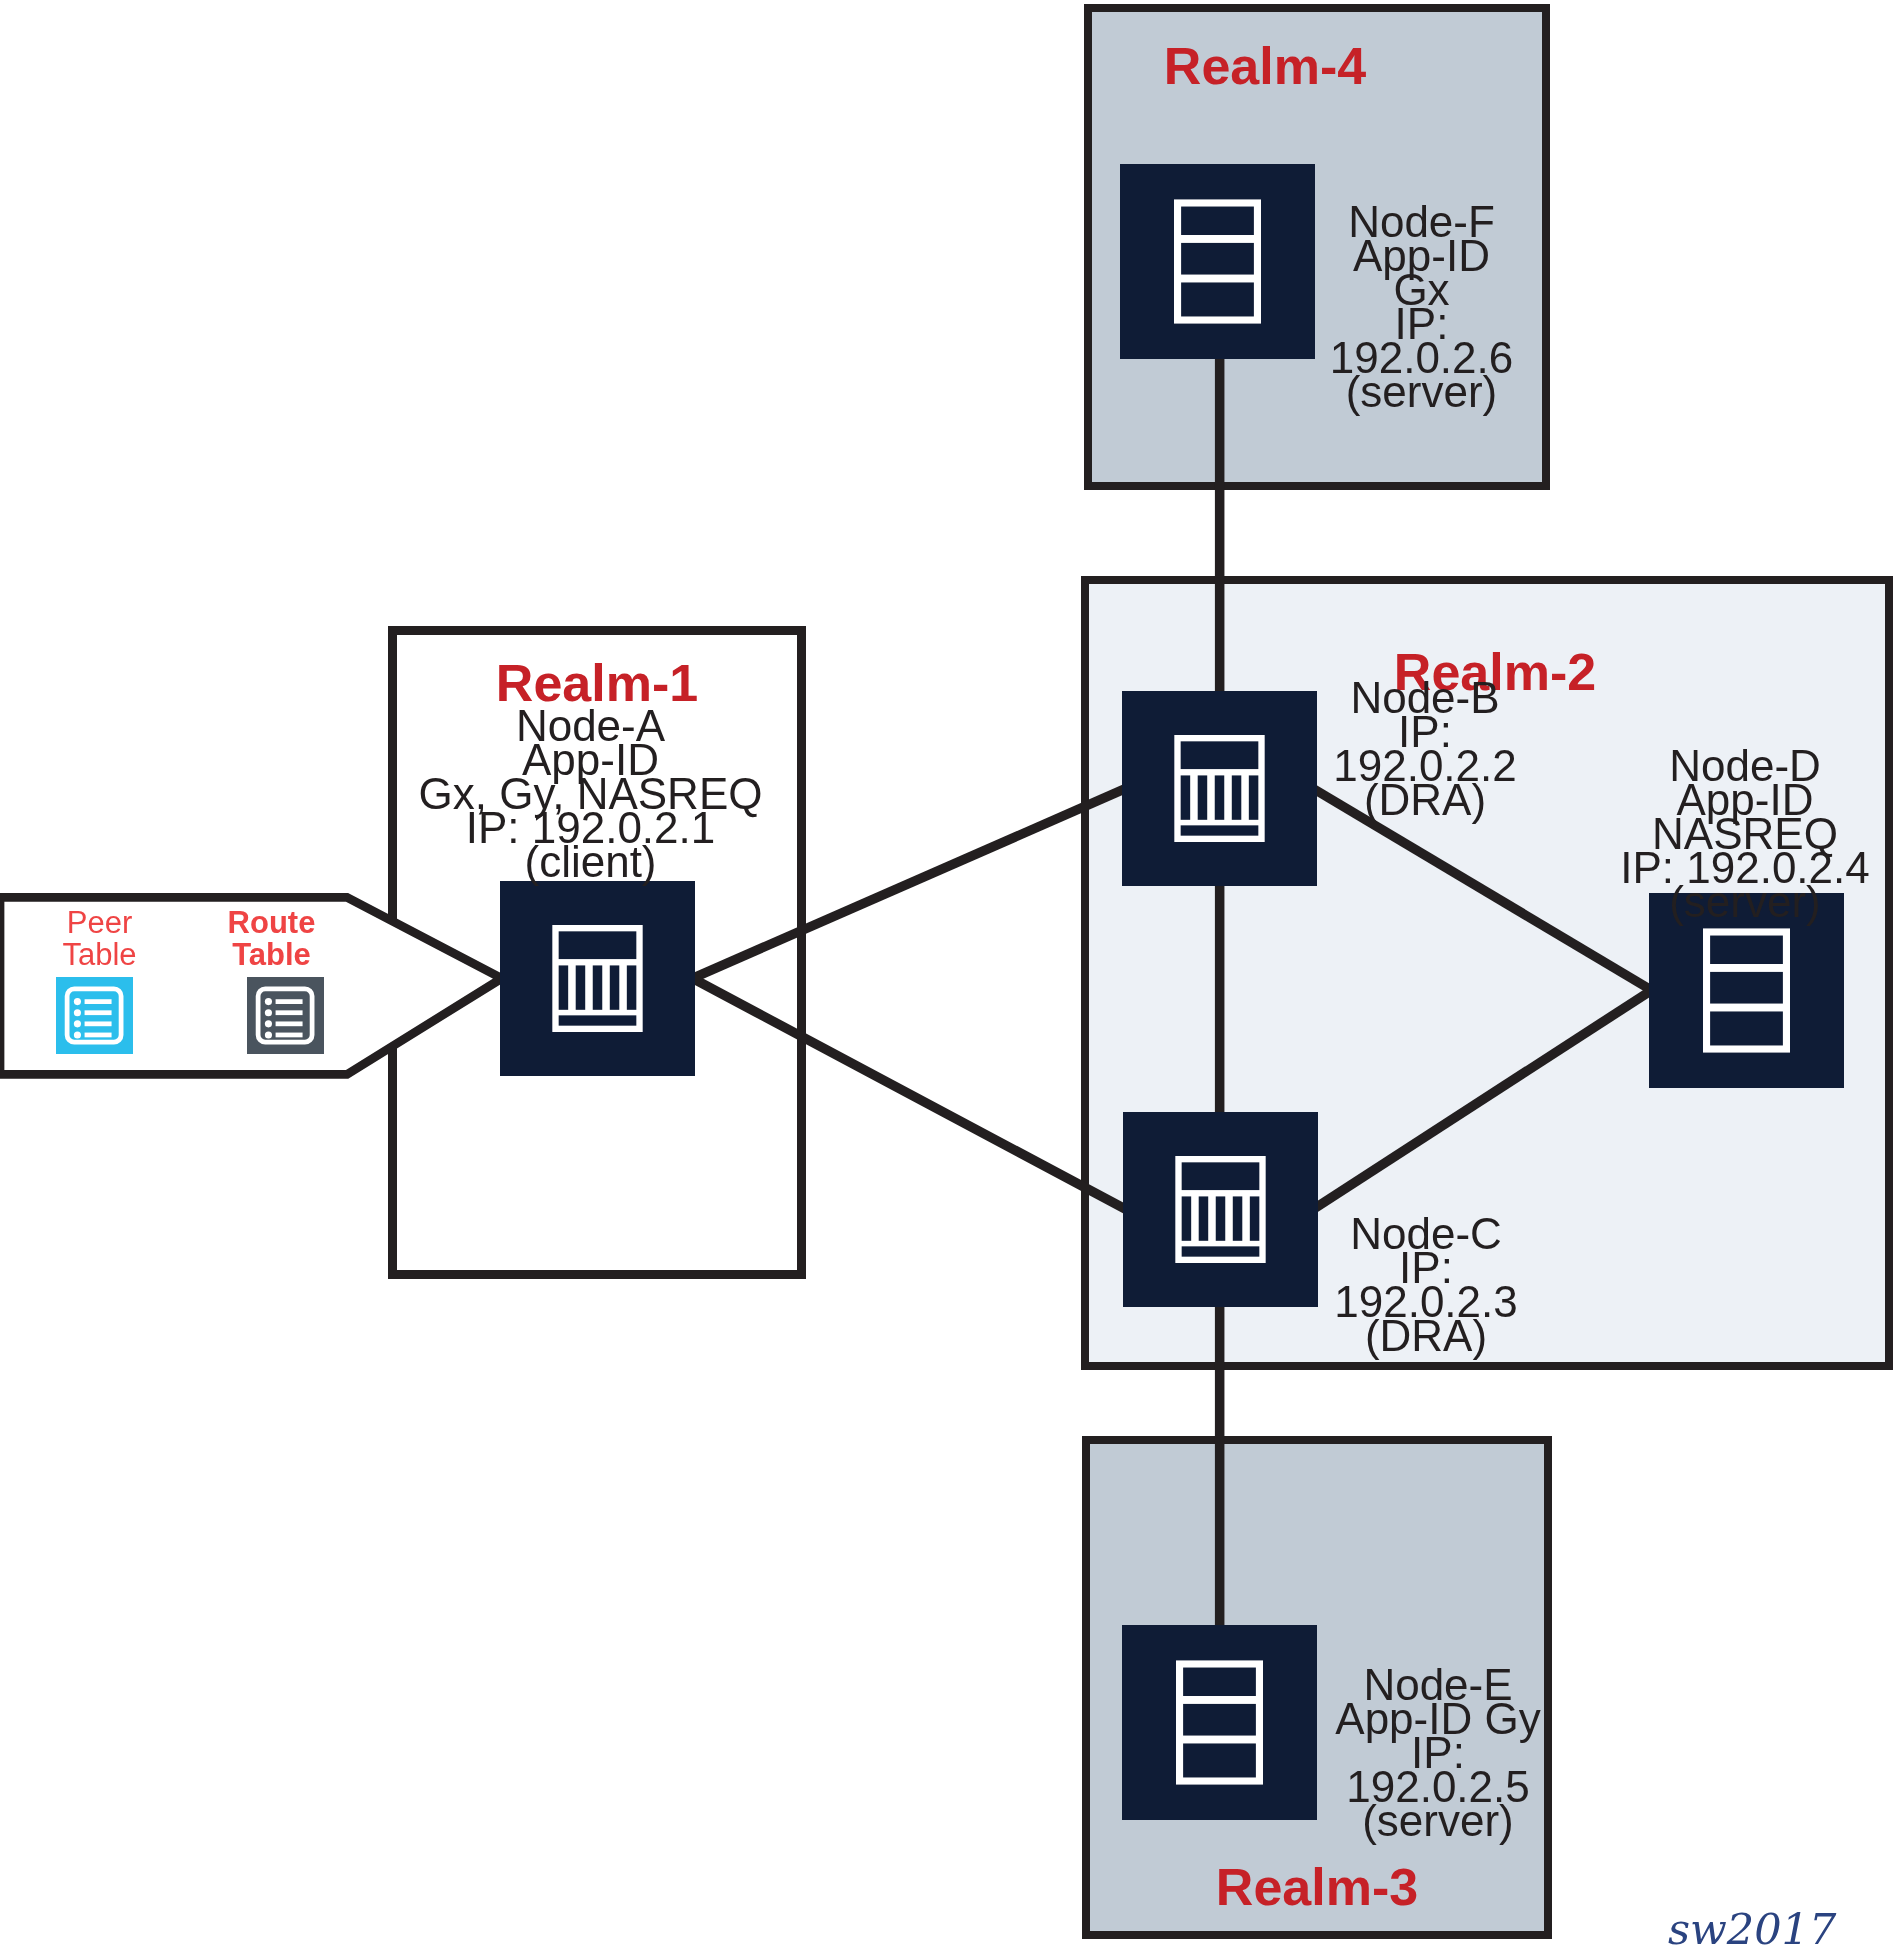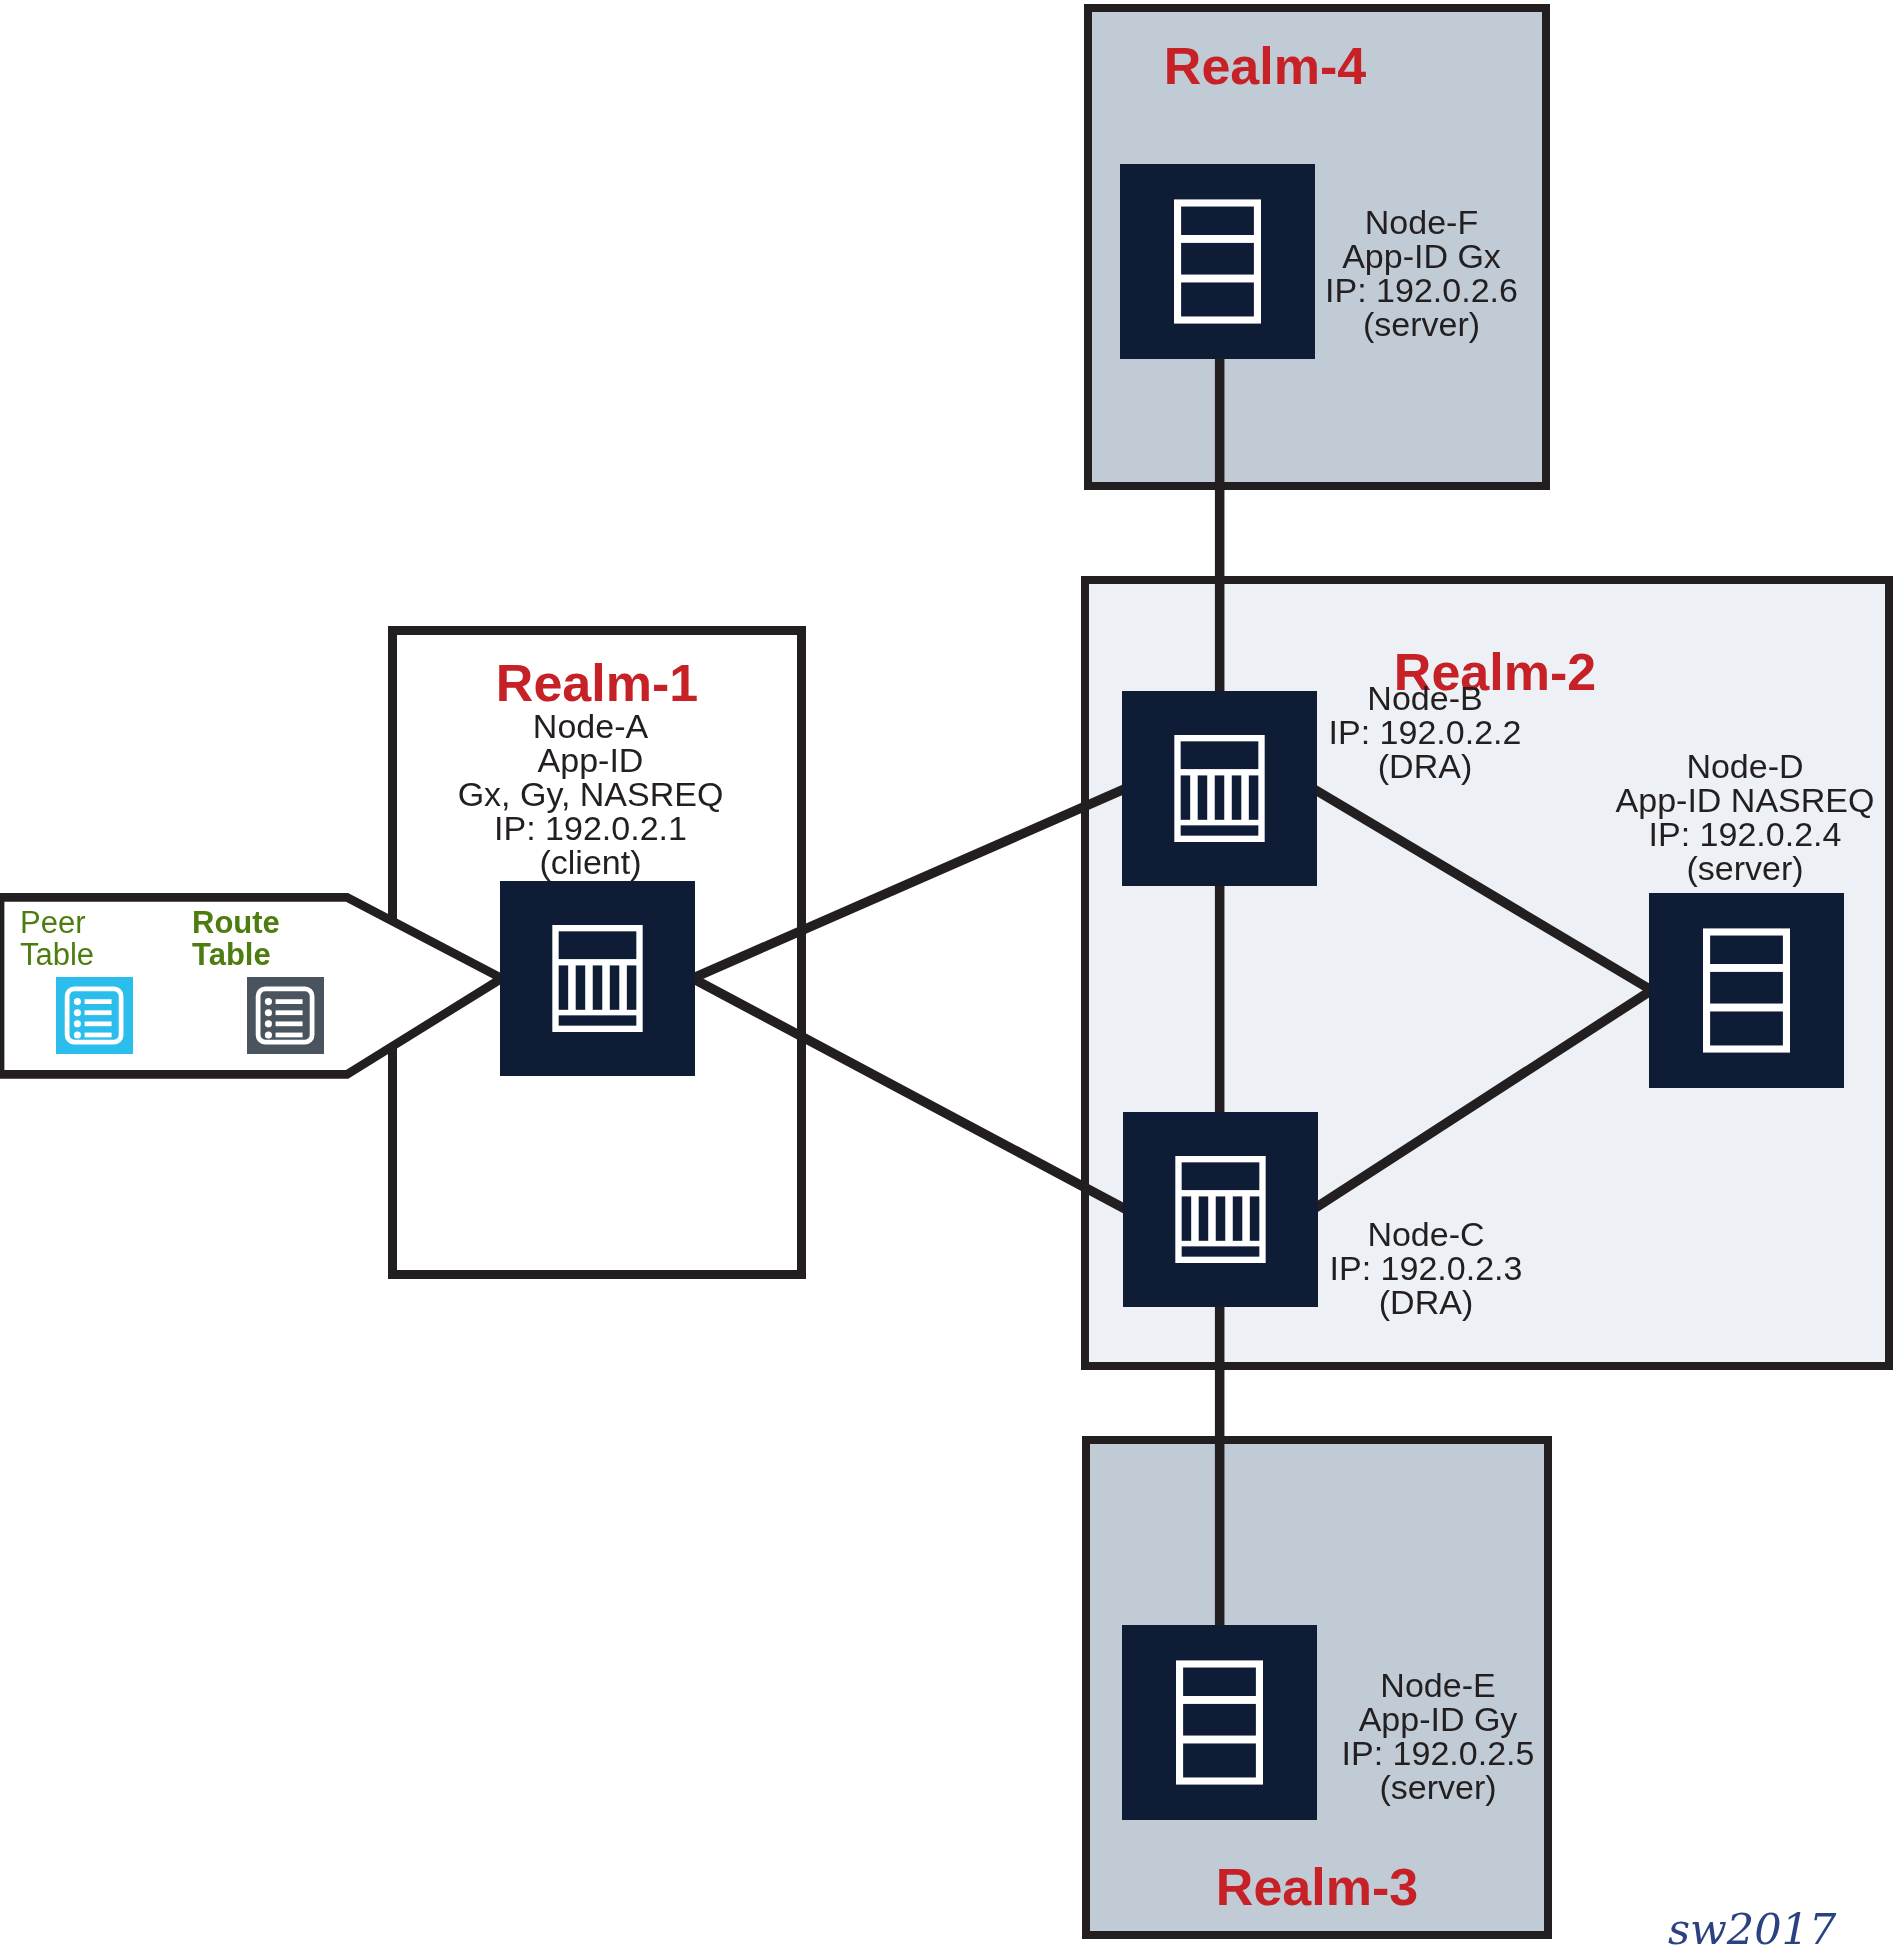--- a/index.html
+++ b/index.html
@@ -4,22 +4,22 @@
 <style>
   html,body{margin:0;padding:0;background:#ffffff;}
   #canvas{position:relative;width:1897px;height:1959px;background:#ffffff;overflow:hidden;
           font-family:"Liberation Sans",sans-serif;color:#231F20;}
   .realm{position:absolute;box-sizing:border-box;border:8px solid var(--line-black);}
   .realm-1{border-width:9.5px;background:#ffffff;}
   .realm-fill-gray{background:var(--realm-fill-gray);}
   .realm-fill-light{background:var(--realm-fill-light);}
   .realm-title{position:absolute;text-align:center;font-size:52px;font-weight:bold;
                color:var(--title-red);letter-spacing:0px;}
-  .nodelabel{position:absolute;text-align:center;font-size:34px;line-height:34px;color:#231F20;}
-  .tbl-label{position:absolute;text-align:left;font-size:31px;line-height:32px;color:#4d7c0f;}
+  .nodelabel{position:absolute;text-align:center;font-size:44px;line-height:34px;color:#231F20;}
+  .tbl-label{position:absolute;text-align:center;font-size:31px;line-height:32px;color:#ef4444;}
   .node-icon{position:absolute;width:195px;height:195px;background:var(--node-navy);
              display:flex;align-items:center;justify-content:center;}
   .tbl-icon{position:absolute;width:77px;height:77px;display:flex;align-items:center;justify-content:center;}
   .bg-cyan{background:var(--peer-cyan);}
   .bg-slate{background:var(--route-slate);}
   .overlay{position:absolute;left:0;top:0;pointer-events:none;}
   .conn{stroke:var(--line-black);stroke-width:12px;fill:none;}
   .callout-shape{fill:#ffffff;stroke:var(--line-black);stroke-width:11px;stroke-linejoin:miter;}
   .fill-navy{fill:var(--node-navy);}
   .fill-white{fill:#ffffff;}

